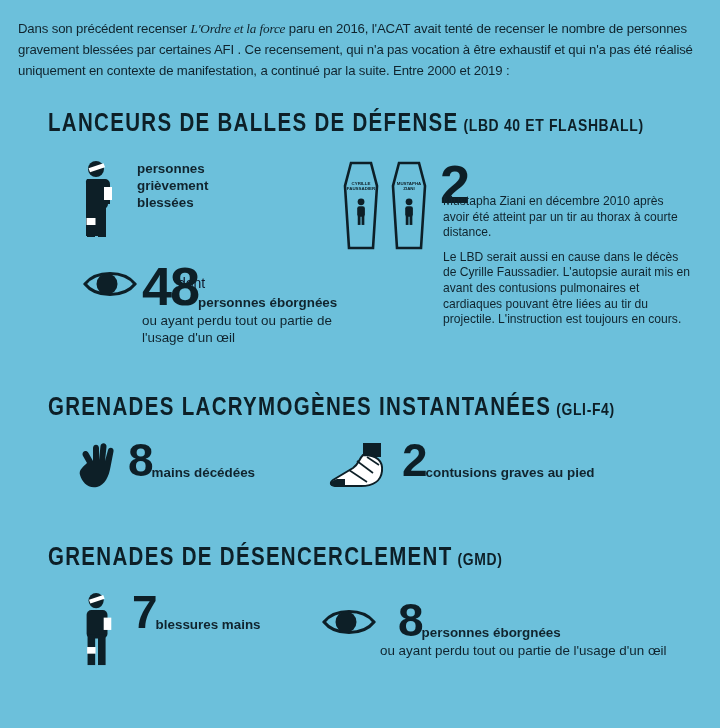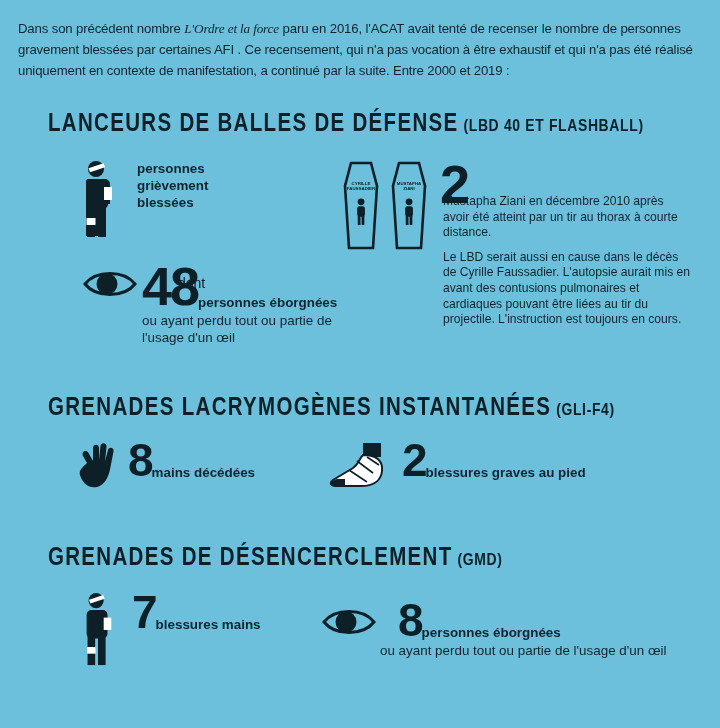--- a/index.html
+++ b/index.html
@@ -128,21 +128,21 @@
   }
   .note p { margin: 0 0 9px 0; }
   .note p:last-child { margin-bottom: 0; }
 
   svg { display: block; }
 </style>
 </head>
 <body>
 
 <div class="intro">
-  <span>Dans son précédent nombre </span><span class="it">L'Ordre et la force</span><span> paru en 2016, l'ACAT avait tenté de recenser le nombre de personnes gravement blessées par certaines AFI . Ce recensement, qui n'a pas vocation à être exhaustif et qui n'a pas été réalisé uniquement en contexte de manifestation, a continué par la suite. Entre 2000 et 2019 :</span>
+  <span>Dans son précédent recenser </span><span class="it">L'Ordre et la force</span><span> paru en 2016, l'ACAT avait tenté de recenser le nombre de personnes gravement blessées par certaines AFI . Ce recensement, qui n'a pas vocation à être exhaustif et qui n'a pas été réalisé uniquement en contexte de manifestation, a continué par la suite. Entre 2000 et 2019 :</span>
 </div>
 
 <div class="section-head" id="head-1">
   <span class="main">LANCEURS DE BALLES DE DÉFENSE</span><span class="sub">(LBD 40 ET FLASHBALL)</span>
 </div>
 
 <div class="stat" style="left:70px; top:160px;">
   <div class="icon-box" style="width:56px;height:78px;">
     <svg width="48" height="78" viewBox="0 0 48 78" aria-hidden="true">
 
@@ -253,21 +253,21 @@
       <path d="M34 20 L50 32" stroke="#0d1f27" stroke-width="1.6" fill="none"></path>
       <path d="M26 29 L44 41" stroke="#0d1f27" stroke-width="1.6" fill="none"></path>
       <path d="M44 16 L56 24" stroke="#0d1f27" stroke-width="1.6" fill="none"></path>
 
       <path d="M14 38 C8 40, 5 43, 9 45 L22 45 L22 38 Z" fill="#0d1f27"></path>
     </svg>
   </div>
   <div class="figures" style="margin-left:4px;">
     <div style="display:flex; align-items:flex-end;">
       <span class="bignum sm">2</span>
-      <span class="tail"><span class="lbl">blessures graves au pied</span></span>
+      <span class="tail"><span class="lbl">contusions graves au pied</span></span>
     </div>
   </div>
 </div>
 
 <div class="section-head" id="head-3">
   <span class="main">GRENADES DE DÉSENCERCLEMENT</span><span class="sub">(GMD)</span>
 </div>
 
 <div class="stat" style="left:70px; top:592px;">
   <div class="icon-box" style="width:56px;height:74px;">

